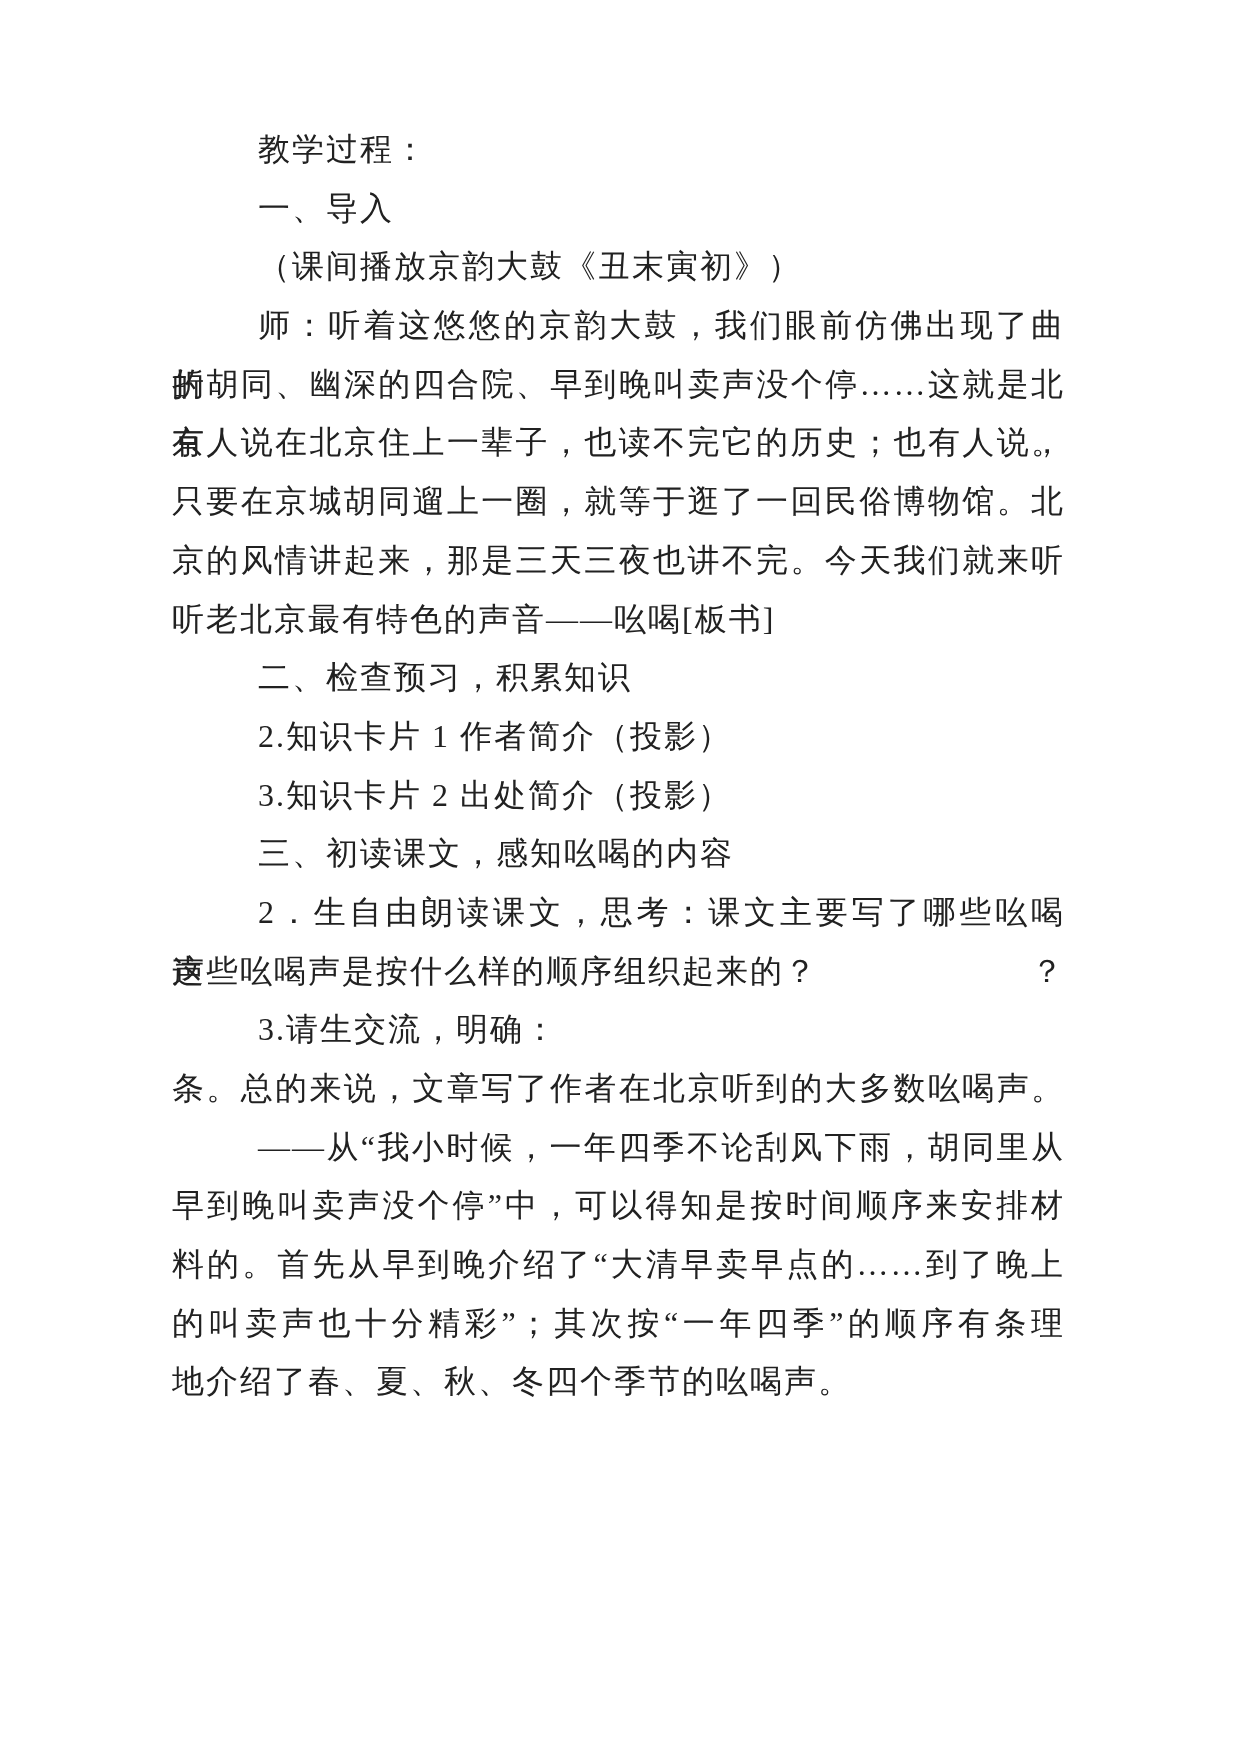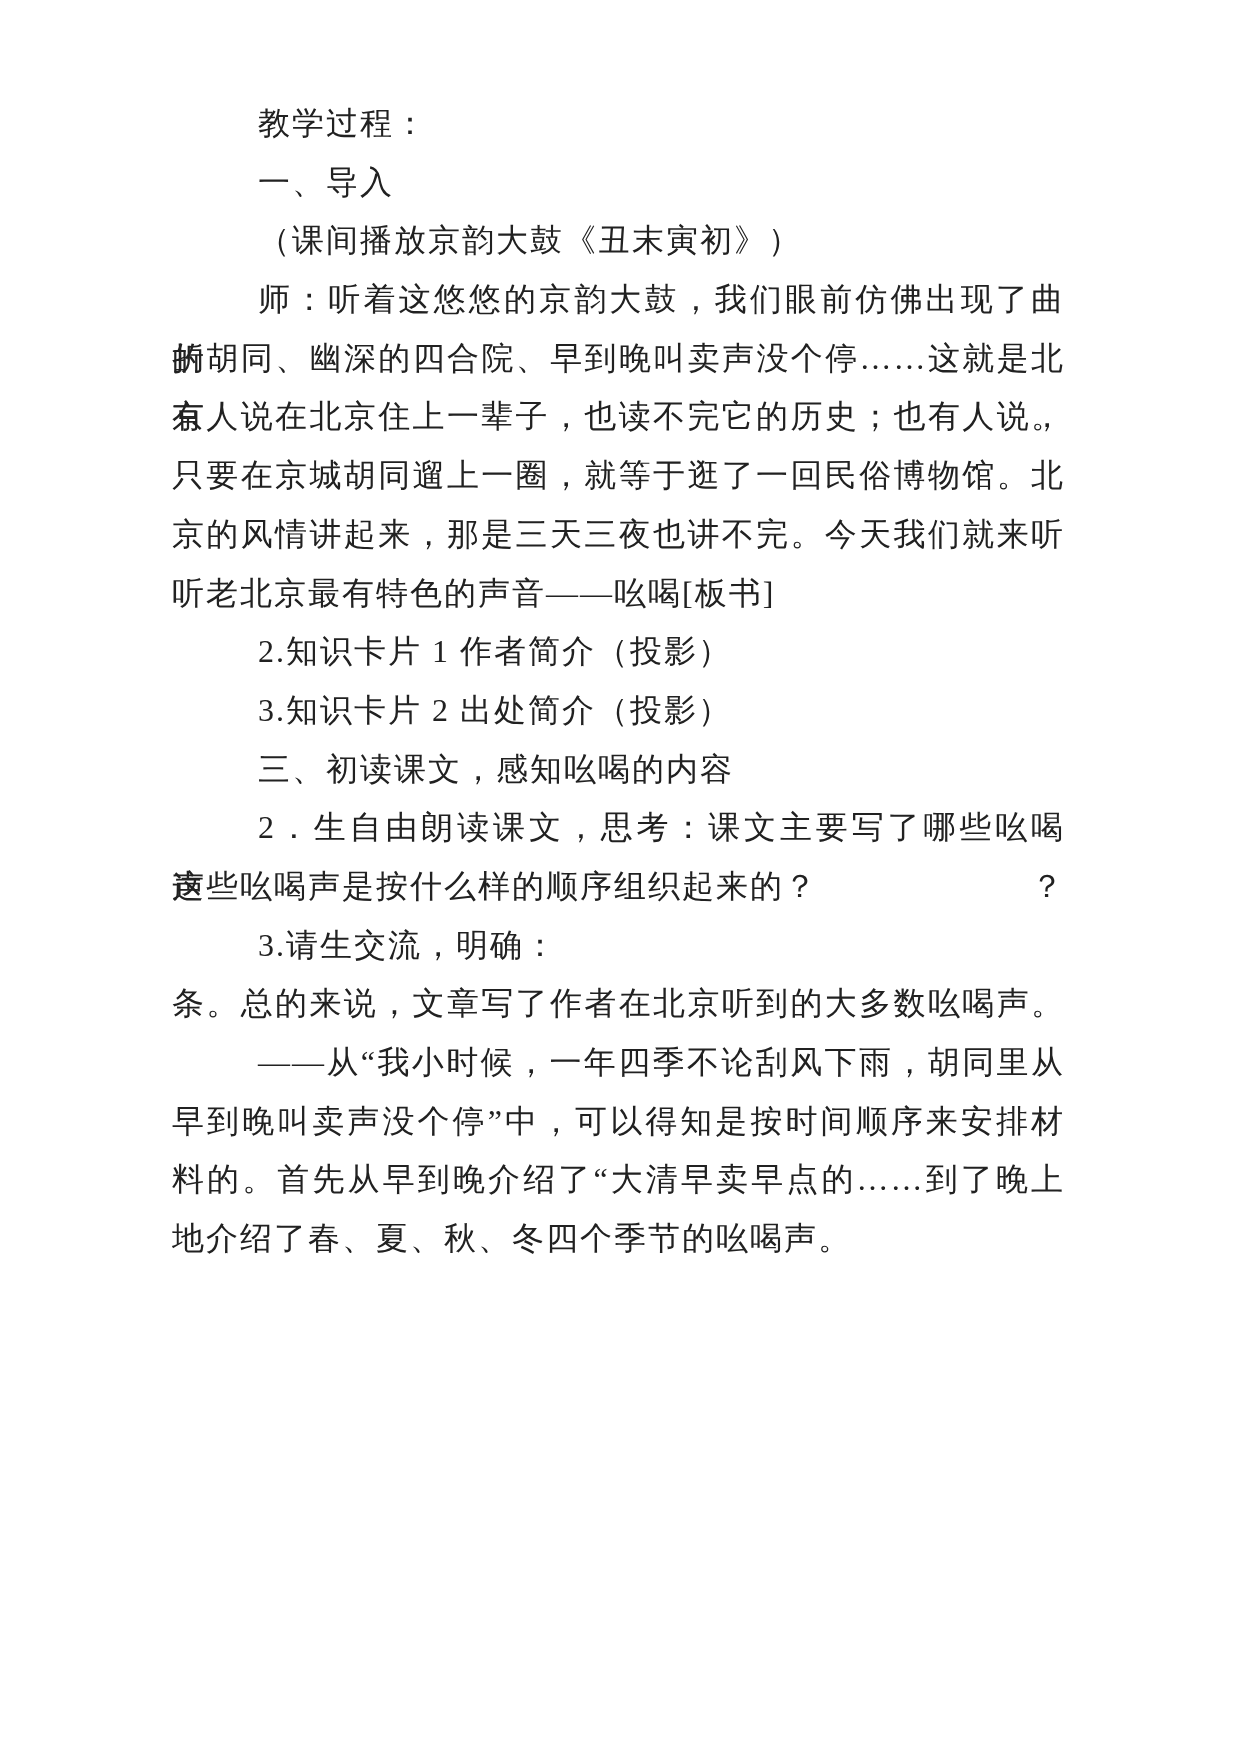--- a/index.html
+++ b/index.html
@@ -6,21 +6,21 @@
     margin: 0;
     padding: 0;
     background: #ffffff;
   }
   .page {
     position: relative;
     width: 1241px;
     height: 1754px;
     background: #ffffff;
     box-sizing: border-box;
-    padding: 94px 176px 0 172px;
+    padding: 120px 176px 0 172px;
     overflow: hidden;
   }
   .textblock {
     width: 893px;
   }
   .line {
     margin: 0;
     padding: 0;
     font-family: "Liberation Serif", "DejaVu Serif", serif;
     font-size: 32px;
@@ -51,25 +51,27 @@
   <div class="textblock">
     <p class="line indent">教学过程：</p>
     <p class="line indent">一、导入</p>
     <p class="line indent">（课间播放京韵大鼓《丑末寅初》）</p>
     <p class="line indent fill">师：听着这悠悠的京韵大鼓，我们眼前仿佛出现了曲折</p>
     <p class="line fill">的胡同、幽深的四合院、早到晚叫卖声没个停……这就是北京。</p>
     <p class="line fill">有人说在北京住上一辈子，也读不完它的历史；也有人说，</p>
     <p class="line fill">只要在京城胡同遛上一圈，就等于逛了一回民俗博物馆。北</p>
     <p class="line fill">京的风情讲起来，那是三天三夜也讲不完。今天我们就来听</p>
     <p class="line">听老北京最有特色的声音——吆喝[板书]</p>
+    <p class="line indent">二、检查预习，积累知识</p>
     <p class="line indent">2.知识卡片 1 作者简介（投影）</p>
     <p class="line indent">3.知识卡片 2 出处简介（投影）</p>
     <p class="line indent">三、初读课文，感知吆喝的内容</p>
     <p class="line indent fill">2．生自由朗读课文，思考：课文主要写了哪些吆喝声？</p>
     <p class="line">这些吆喝声是按什么样的顺序组织起来的？</p>
     <p class="line indent">3.请生交流，明确：</p>
     <p class="line fill">条。总的来说，文章写了作者在北京听到的大多数吆喝声。</p>
     <p class="line indent fill">——从“我小时候，一年四季不论刮风下雨，胡同里从</p>
     <p class="line fill">早到晚叫卖声没个停”中，可以得知是按时间顺序来安排材</p>
     <p class="line fill">料的。首先从早到晚介绍了“大清早卖早点的……到了晚上</p>
+    <p class="line fill">的叫卖声也十分精彩”；其次按“一年四季”的顺序有条理</p>
     <p class="line">地介绍了春、夏、秋、冬四个季节的吆喝声。</p>
   </div>
 </div>
 
 </body></html>

